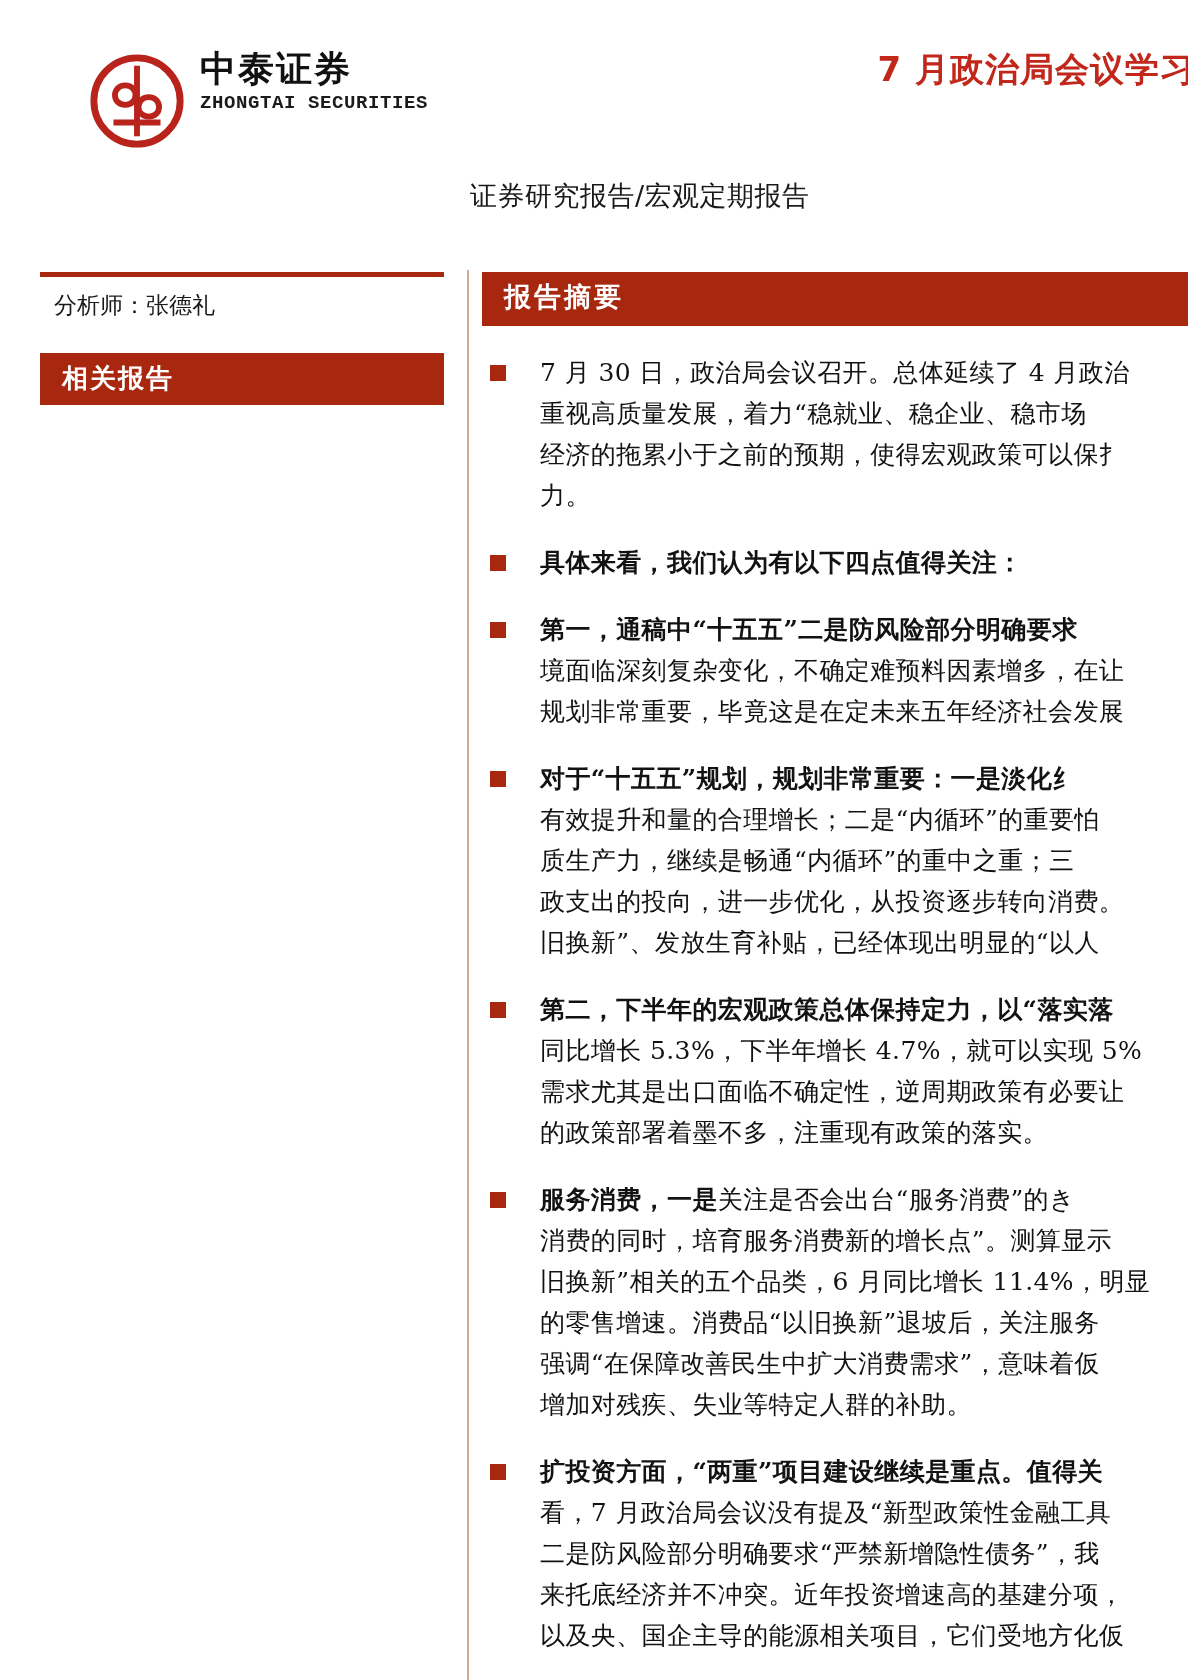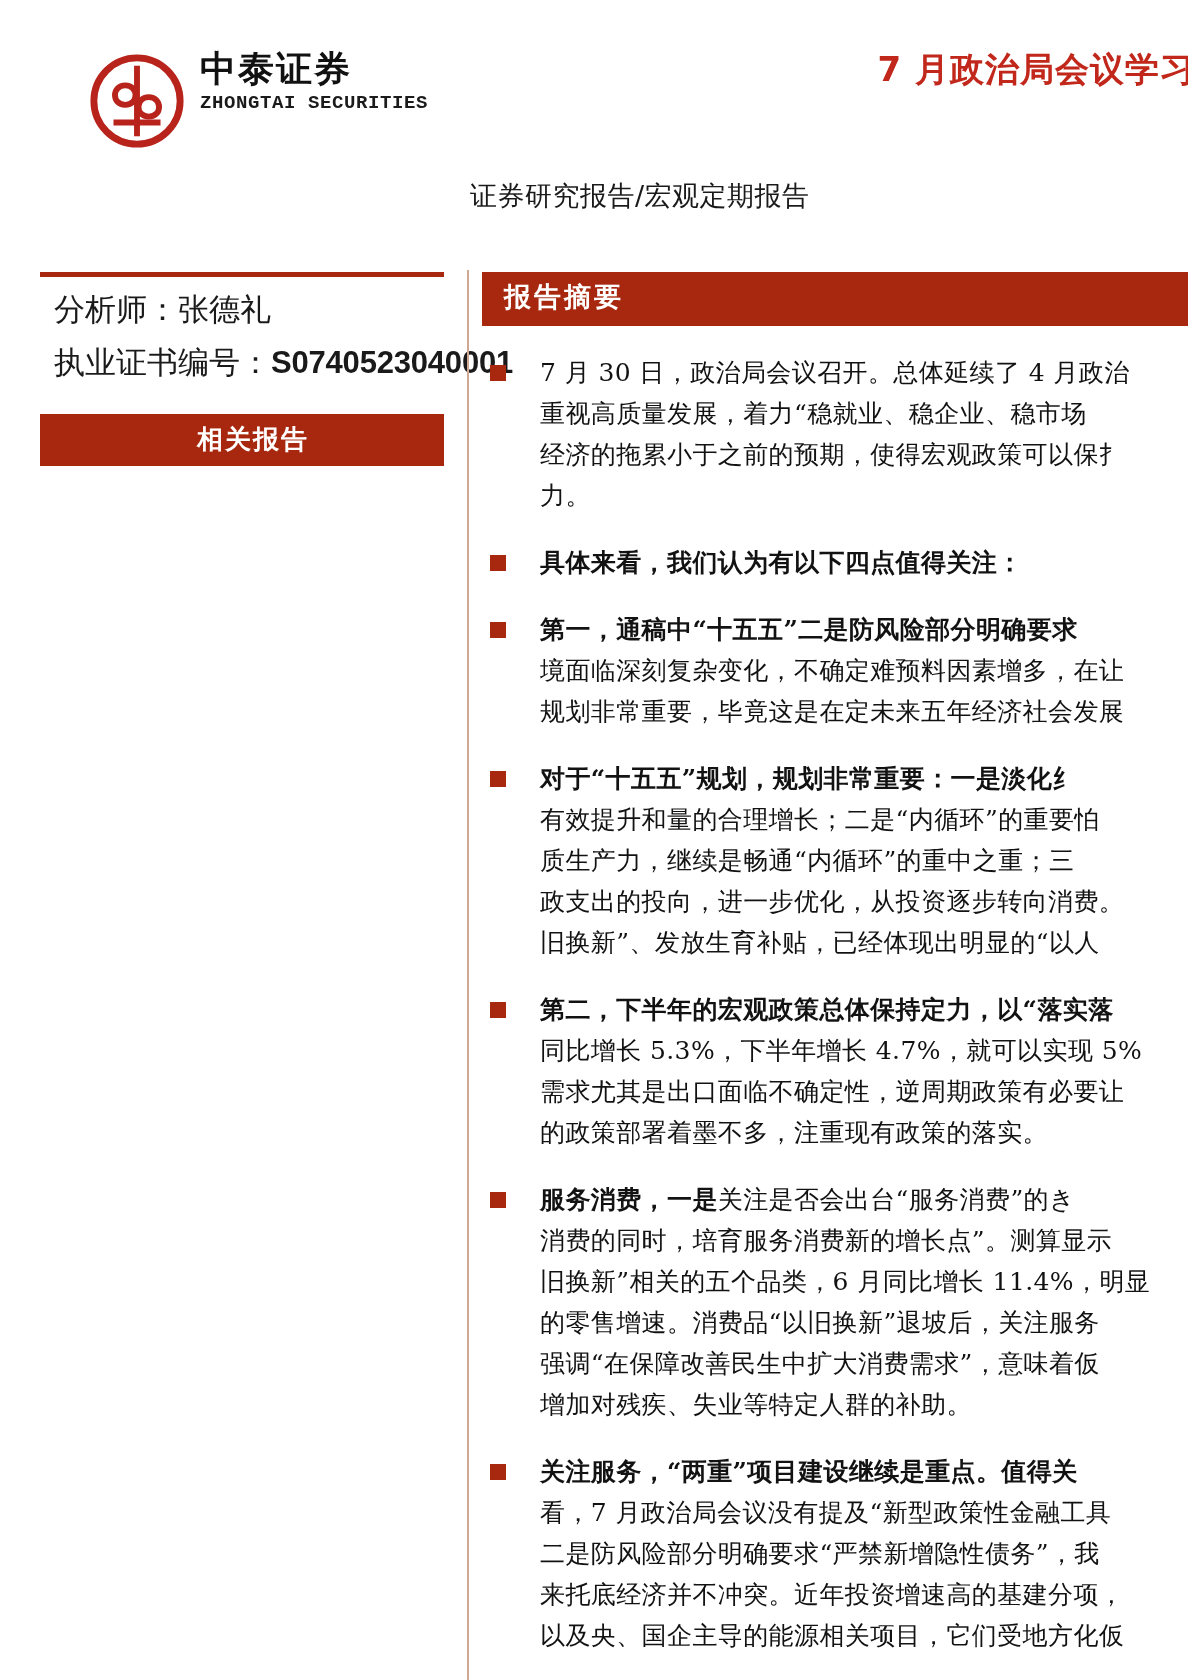--- a/index.html
+++ b/index.html
@@ -112,21 +112,21 @@
     width: 404px;
   }
   .rule-red {
     width: 404px;
     height: 5px;
     background: #a8280f;
     margin-bottom: 17px;
   }
   .analyst-line {
     font-family: "DejaVu Sans", "Liberation Sans", sans-serif;
-    font-size: 31px;
+    font-size: 23px;
     color: #1a1a1a;
     line-height: 1.0;
     margin: 0 0 22px 14px;
     white-space: nowrap;
   }
   .analyst-line.bold-val b {
     font-family: "Liberation Sans", "DejaVu Sans", sans-serif;
     font-weight: 700;
     letter-spacing: -0.2px;
   }
@@ -145,21 +145,20 @@
     letter-spacing: 2px;
     padding: 10px 0 12px 22px;
     box-sizing: border-box;
     height: 52px;
     line-height: 30px;
     white-space: nowrap;
   }
   .sidebar .section-bar {
     width: 404px;
     margin-top: 36px;
-    text-align: center;
   }
   .related-list {
     list-style: none;
     margin: 0;
     padding: 14px 0 0 14px;
   }
 
   
   .v-divider {
     position: absolute;
@@ -248,21 +247,20 @@
       <span class="doc-subtitle">证券研究报告/宏观定期报告</span>
 
     </div>
   </div>
 
   <div class="sidebar">
     <div class="rule-red"></div>
 
     <div class="analyst-line">分析师：张德礼</div>
 
-    <div class="analyst-line bold-val"><span>执业证书编号：</span><b>S0740523040001</b></div>
 
 
     <div class="section-bar">相关报告</div>
     <ul class="related-list"></ul>
   </div>
 
   <div class="v-divider"></div>
 
   <div class="content">
     <div class="section-bar">报告摘要</div>
@@ -303,21 +301,21 @@
           <span class="bullet-marker"></span>
           <div class="bullet-text"><b>服务消费，一是</b>关注是否会出台“服务消费”的き
 消费的同时，培育服务消费新的增长点”。测算显示
 旧换新”相关的五个品类，6 月同比增长 11.4%，明显
 的零售增速。消费品“以旧换新”退坡后，关注服务
 强调“在保障改善民生中扩大消费需求”，意味着仮
 增加对残疾、失业等特定人群的补助。</div>
         </li>
         <li class="bullet">
           <span class="bullet-marker"></span>
-          <div class="bullet-text"><b>关注服务，“两重”项目建设继续是重点。值得关</b>
+          <div class="bullet-text"><b>扩投资方面，“两重”项目建设继续是重点。值得关</b>
 看，7 月政治局会议没有提及“新型政策性金融工具
 二是防风险部分明确要求“严禁新增隐性债务”，我
 来托底经济并不冲突。近年投资增速高的基建分项，
 以及央、国企主导的能源相关项目，它们受地方化仮</div>
         </li>
       </ul>
   </div>
 
 </div>
 

